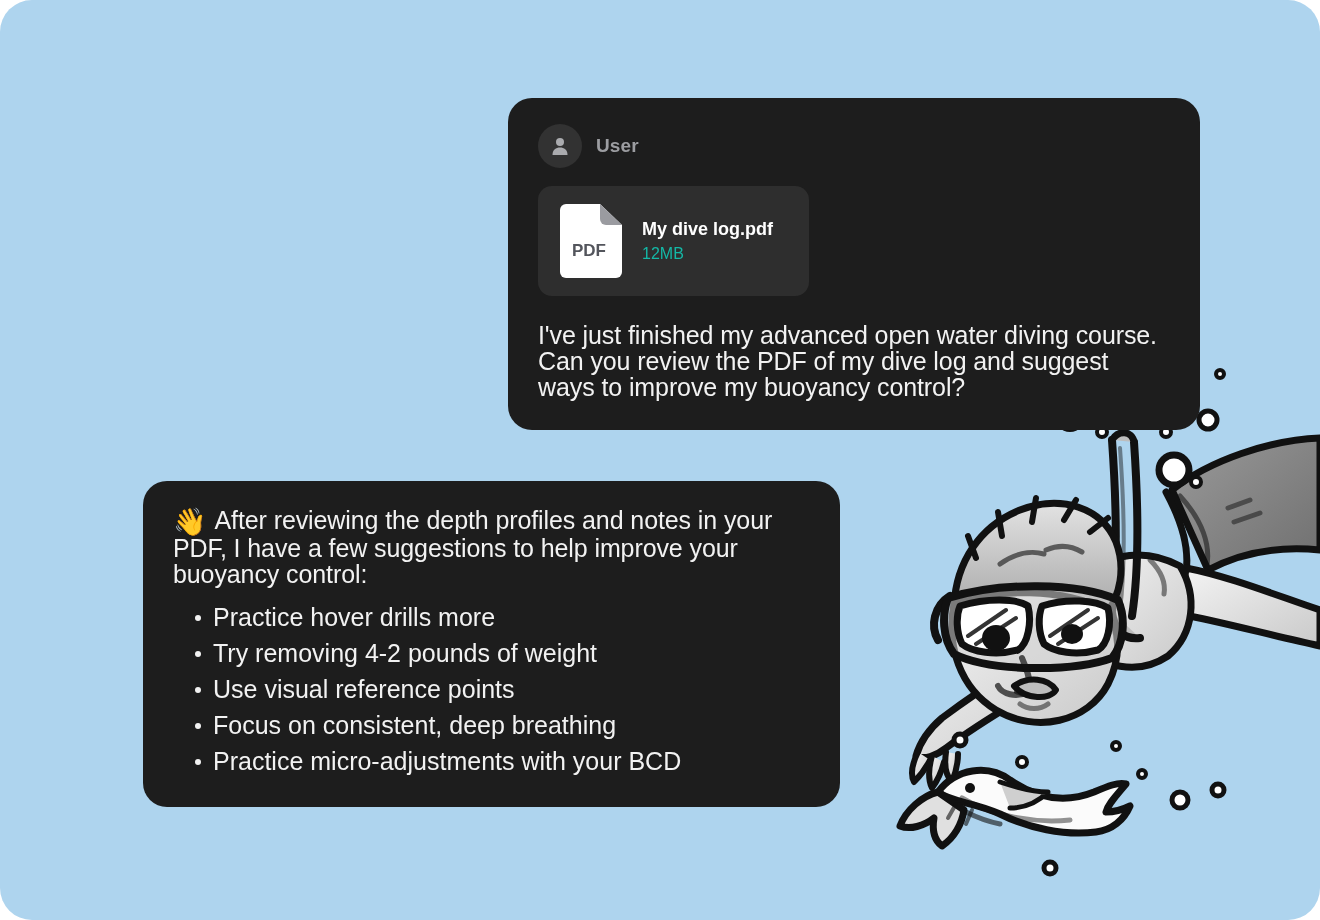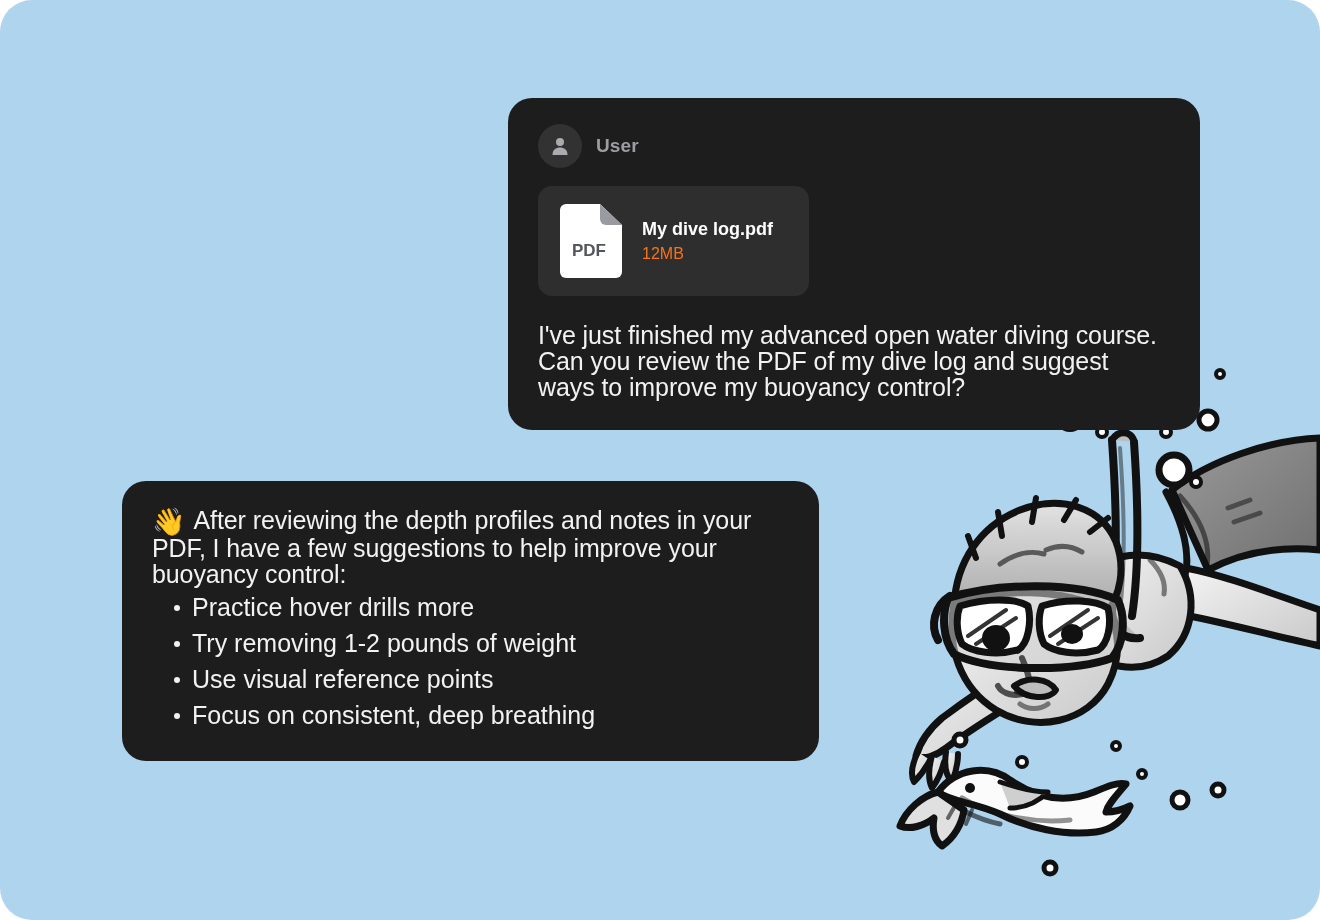--- a/index.html
+++ b/index.html
@@ -30,21 +30,21 @@
     position:absolute;
     background:#1d1d1d;
     border-radius:24px;
   }
   #user-bubble {
     left:508px; top:98px;
     width:692px;
     padding:26px 30px 30px 30px;
   }
   #assistant-bubble {
-    left:122px; top:481px;
+    left:143px; top:481px;
     width:697px;
     padding:26px 28px 28px 30px;
   }
 
   
   .msg-head {
     display:flex;
     align-items:center;
     gap:14px;
     margin-bottom:18px;
@@ -81,38 +81,38 @@
   .att-text { display:flex; flex-direction:column; gap:5px; min-width:0; }
   .att-name {
     font-size:18px;
     font-weight:700;
     color:#ffffff;
     white-space:nowrap;
     text-align:right;
   }
   .att-size {
     font-size:16px;
-    color:#f97316;
+    color:#14b8a6;
   }
 
   
   .msg-body {
     font-size:25px;
     line-height:26px;
     color:#f2f2f2;
     letter-spacing:-0.1px;
   }
   .intro-emoji {
     font-size:27px;
     margin-right:8px;
     vertical-align:-2px;
   }
   .bullets {
     list-style:none;
-    margin-top:2px;
+    margin-top:12px;
   }
   .bullets li {
     position:relative;
     padding-left:40px;
     font-size:25px;
     line-height:36px;
     color:#f2f2f2;
   }
   .bullets li::before {
     content:"";
@@ -265,19 +265,20 @@
 
     <div class="msg-body">I've just finished my advanced open water diving course. Can you review the PDF of my dive log and suggest ways to improve my buoyancy control?</div>
   </div>
 
   <div class="bubble" id="assistant-bubble">
     <div class="msg-body">
       <span class="intro-emoji">👋</span><span>After reviewing the depth profiles and notes in your PDF, I have a few suggestions to help improve your buoyancy control:</span>
     </div>
     <ul class="bullets" id="suggestion-list">
         <li>Practice hover drills more</li>
-        <li>Try removing 1-2 pounds of weight</li>
+        <li>Try removing 4-2 pounds of weight</li>
         <li>Use visual reference points</li>
         <li>Focus on consistent, deep breathing</li>
+        <li>Practice micro-adjustments with your BCD</li>
       </ul>
   </div>
 
 </div>
 
 </body></html>

